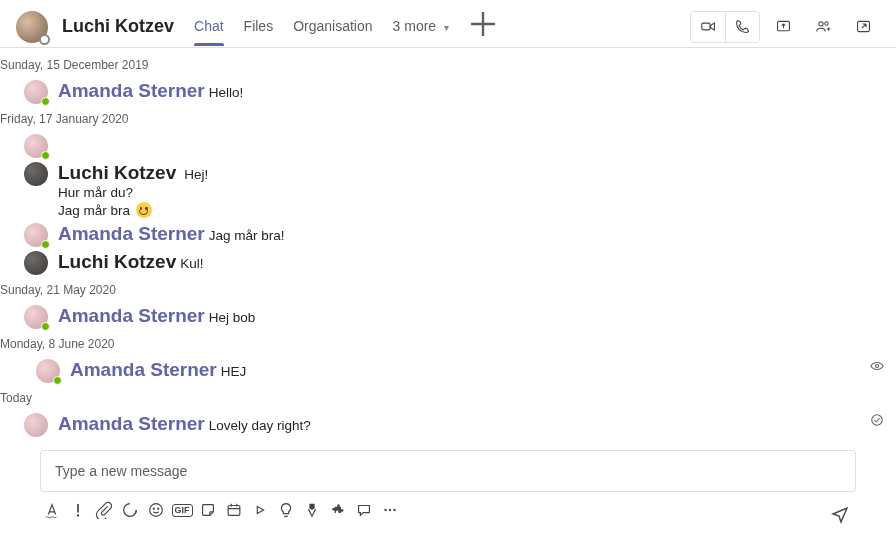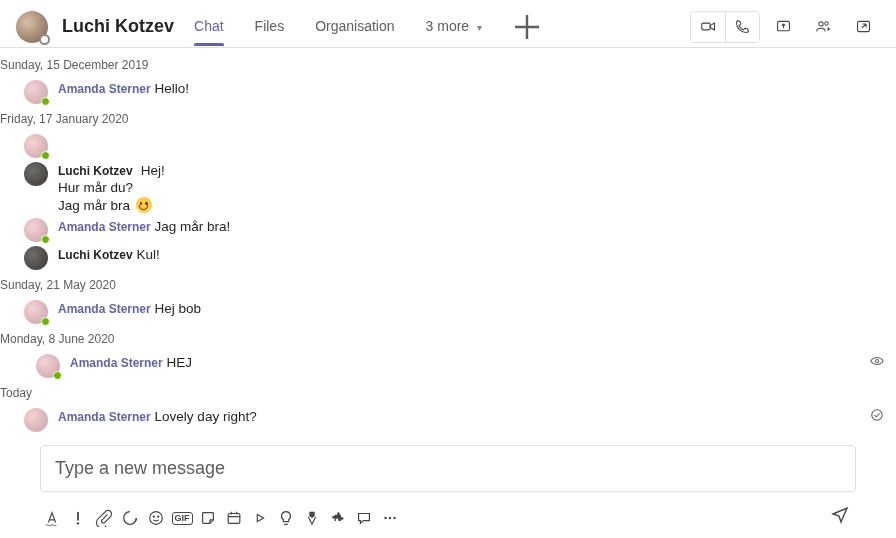--- a/index.html
+++ b/index.html
@@ -41,21 +41,21 @@
   }
   .avatar.small .presence { width: 9px; height: 9px; border-width: 1.5px; }
   .presence.available { background: #6bb700; }
   .presence.offline { background: #fff; border: 2px solid #8a8886; }
   .header .title {
     font-size: 18px;
     font-weight: 700;
     margin-left: 10px;
     margin-right: 8px;
   }
-  .tabs { display: flex; align-items: center; gap: 15px; }
+  .tabs { display: flex; gap: 4px; }
   .tab {
     padding: 10px 8px 12px 8px;
     font-size: 14px;
     color: #605e5c;
     cursor: pointer;
     position: relative;
   }
   .tab.active {
     color: #6264a7;
     font-weight: 400;
@@ -114,21 +114,21 @@
     gap: 10px;
     padding: 2px 24px 2px 24px;
   }
   .msg-row .avatar-col { width: 24px; flex-shrink: 0; }
   .msg-body { flex: 1; }
   .msg-head {
     display: flex;
     align-items: baseline;
     gap: 8px;
   }
-  .sender { font-weight: 600; font-size: 12px; }
+  .sender { font-weight: 600; font-size: 19px; }
   .sender.link { color: #6264a7; cursor: pointer; }
   .sender.plain { color: #252423; }
   .msg-text { font-size: 13.5px; color: #252423; }
   .msg-lines .msg-text { display: block; padding: 1px 0; }
   .right-marks {
     position: absolute;
     right: 12px;
     color: #605e5c;
   }
   .right-marks svg { width:14px; height:14px; }
@@ -138,27 +138,27 @@
   .av-gradient3 { background: radial-gradient(circle at 35% 35%, #6e6b68, #3a3836); }
 
   .compose-area {
     padding: 6px 40px 10px 40px;
   }
   .compose-box {
     border: 1px solid #e1dfdd;
     border-radius: 4px;
     padding: 12px 14px;
     color: #605e5c;
-    font-size: 18px;
+    font-size: 14px;
     cursor: text;
     background: #fff;
   }
   .compose-toolbar {
     display: flex;
-    align-items: flex-end;
+    align-items: flex-start;
     gap: 6px;
     padding: 8px 2px 0 2px;
   }
   .compose-toolbar .tool {
     width: 20px; height: 20px;
     display: flex; align-items: center; justify-content: center;
     color: #484644;
     cursor: pointer;
   }
   .compose-toolbar .tool svg { width:18px; height:18px; }

